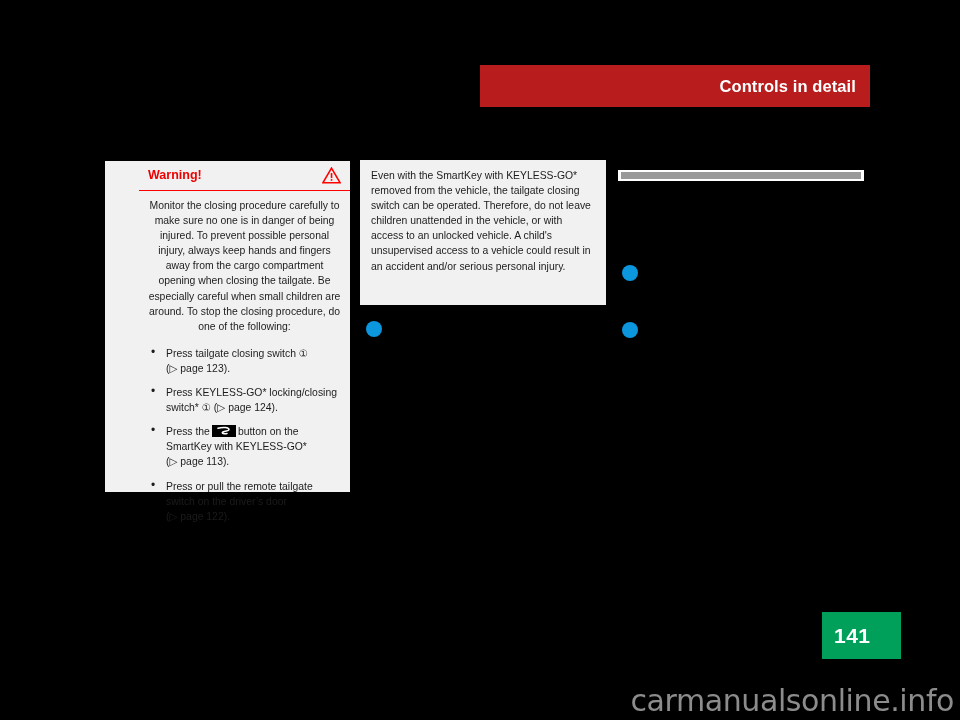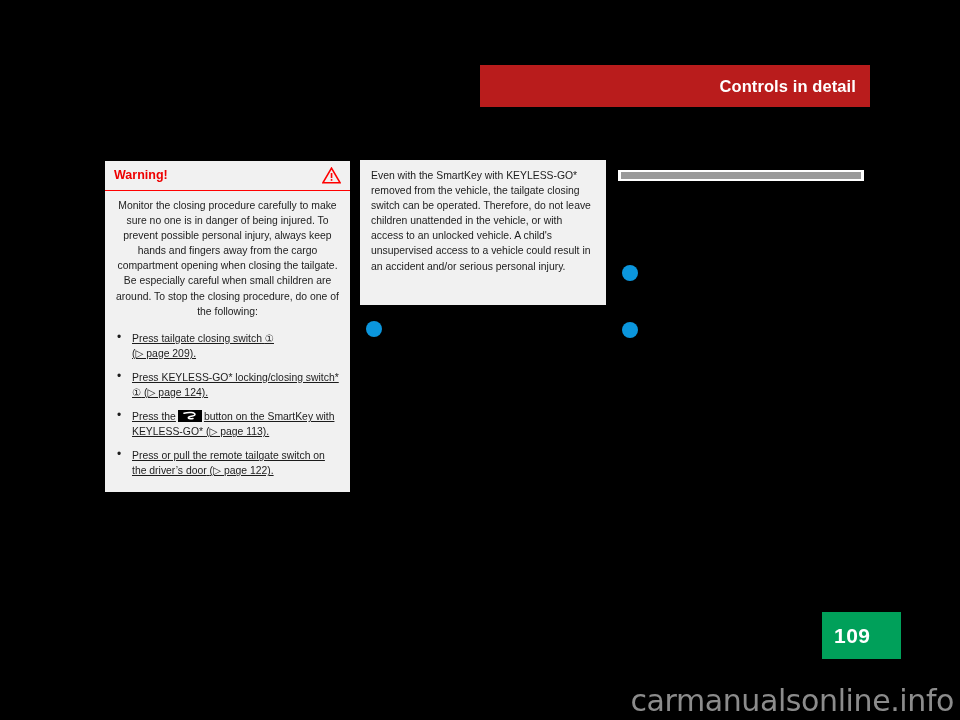--- a/index.html
+++ b/index.html
@@ -35,20 +35,21 @@
     font-weight: bold;
     letter-spacing: 0.1px;
     white-space: nowrap;
   }
 
   
   .box {
     position: absolute;
     background: #f1f1f1;
     box-sizing: border-box;
+    padding-left: 34px;
   }
 
   
   .warning-box {
     left: 105px;
     top: 161px;
     width: 245px;
     height: 331px;
   }
   .warning-head {
@@ -83,21 +84,20 @@
   }
 
   
   .bullets {
     margin: 12px 0 0 0;
     padding: 0;
     list-style: none;
     font-size: 10.4px;
     line-height: 15.1px;
     color: #1c1c1c;
-    text-decoration: underline;
   }
   .bullets li {
     position: relative;
     padding-left: 18px;
     margin-bottom: 9px;
   }
   .bullets li:last-child { margin-bottom: 17px; }
   .bullets li::before {
     content: "\2022";
     position: absolute;
@@ -221,21 +221,21 @@
   </div>
 
   <div class="warning-body">
     <p>Monitor the closing procedure carefully to make sure no one is in danger of being injured. To prevent possible personal injury, always keep hands and fingers away from the cargo compartment opening when closing the tailgate. Be especially careful when small children are around. To stop the closing procedure, do one of the following:</p>
 
     <ul class="bullets">
 
       <li>
         <span>Press tailgate closing switch</span>
         <span class="circled">①</span><br>
-        <span class="ref">(▷ page 209).</span>
+        <span class="ref">(▷ page 123).</span>
       </li>
 
       <li>
         <span>Press KEYLESS-GO* locking/closing switch*</span>
         <span class="circled">①</span>
         <span class="ref">(▷ page 124).</span>
       </li>
 
       <li>
         <span>Press the</span><span class="key-btn"><svg viewBox="0 0 16 10" width="16" height="10" aria-hidden="true">
@@ -259,16 +259,16 @@
 
 <div class="figure-bar">
   <div class="figure-bar-inner"></div>
 </div>
 
 <div class="dot dot-1"></div>
 <div class="dot dot-2"></div>
 <div class="dot dot-3"></div>
 
 <div class="page-num-box">
-  <span class="page-num">109</span>
+  <span class="page-num">141</span>
 </div>
 
 <div class="watermark">carmanualsonline.info</div>
 
 </body></html>

